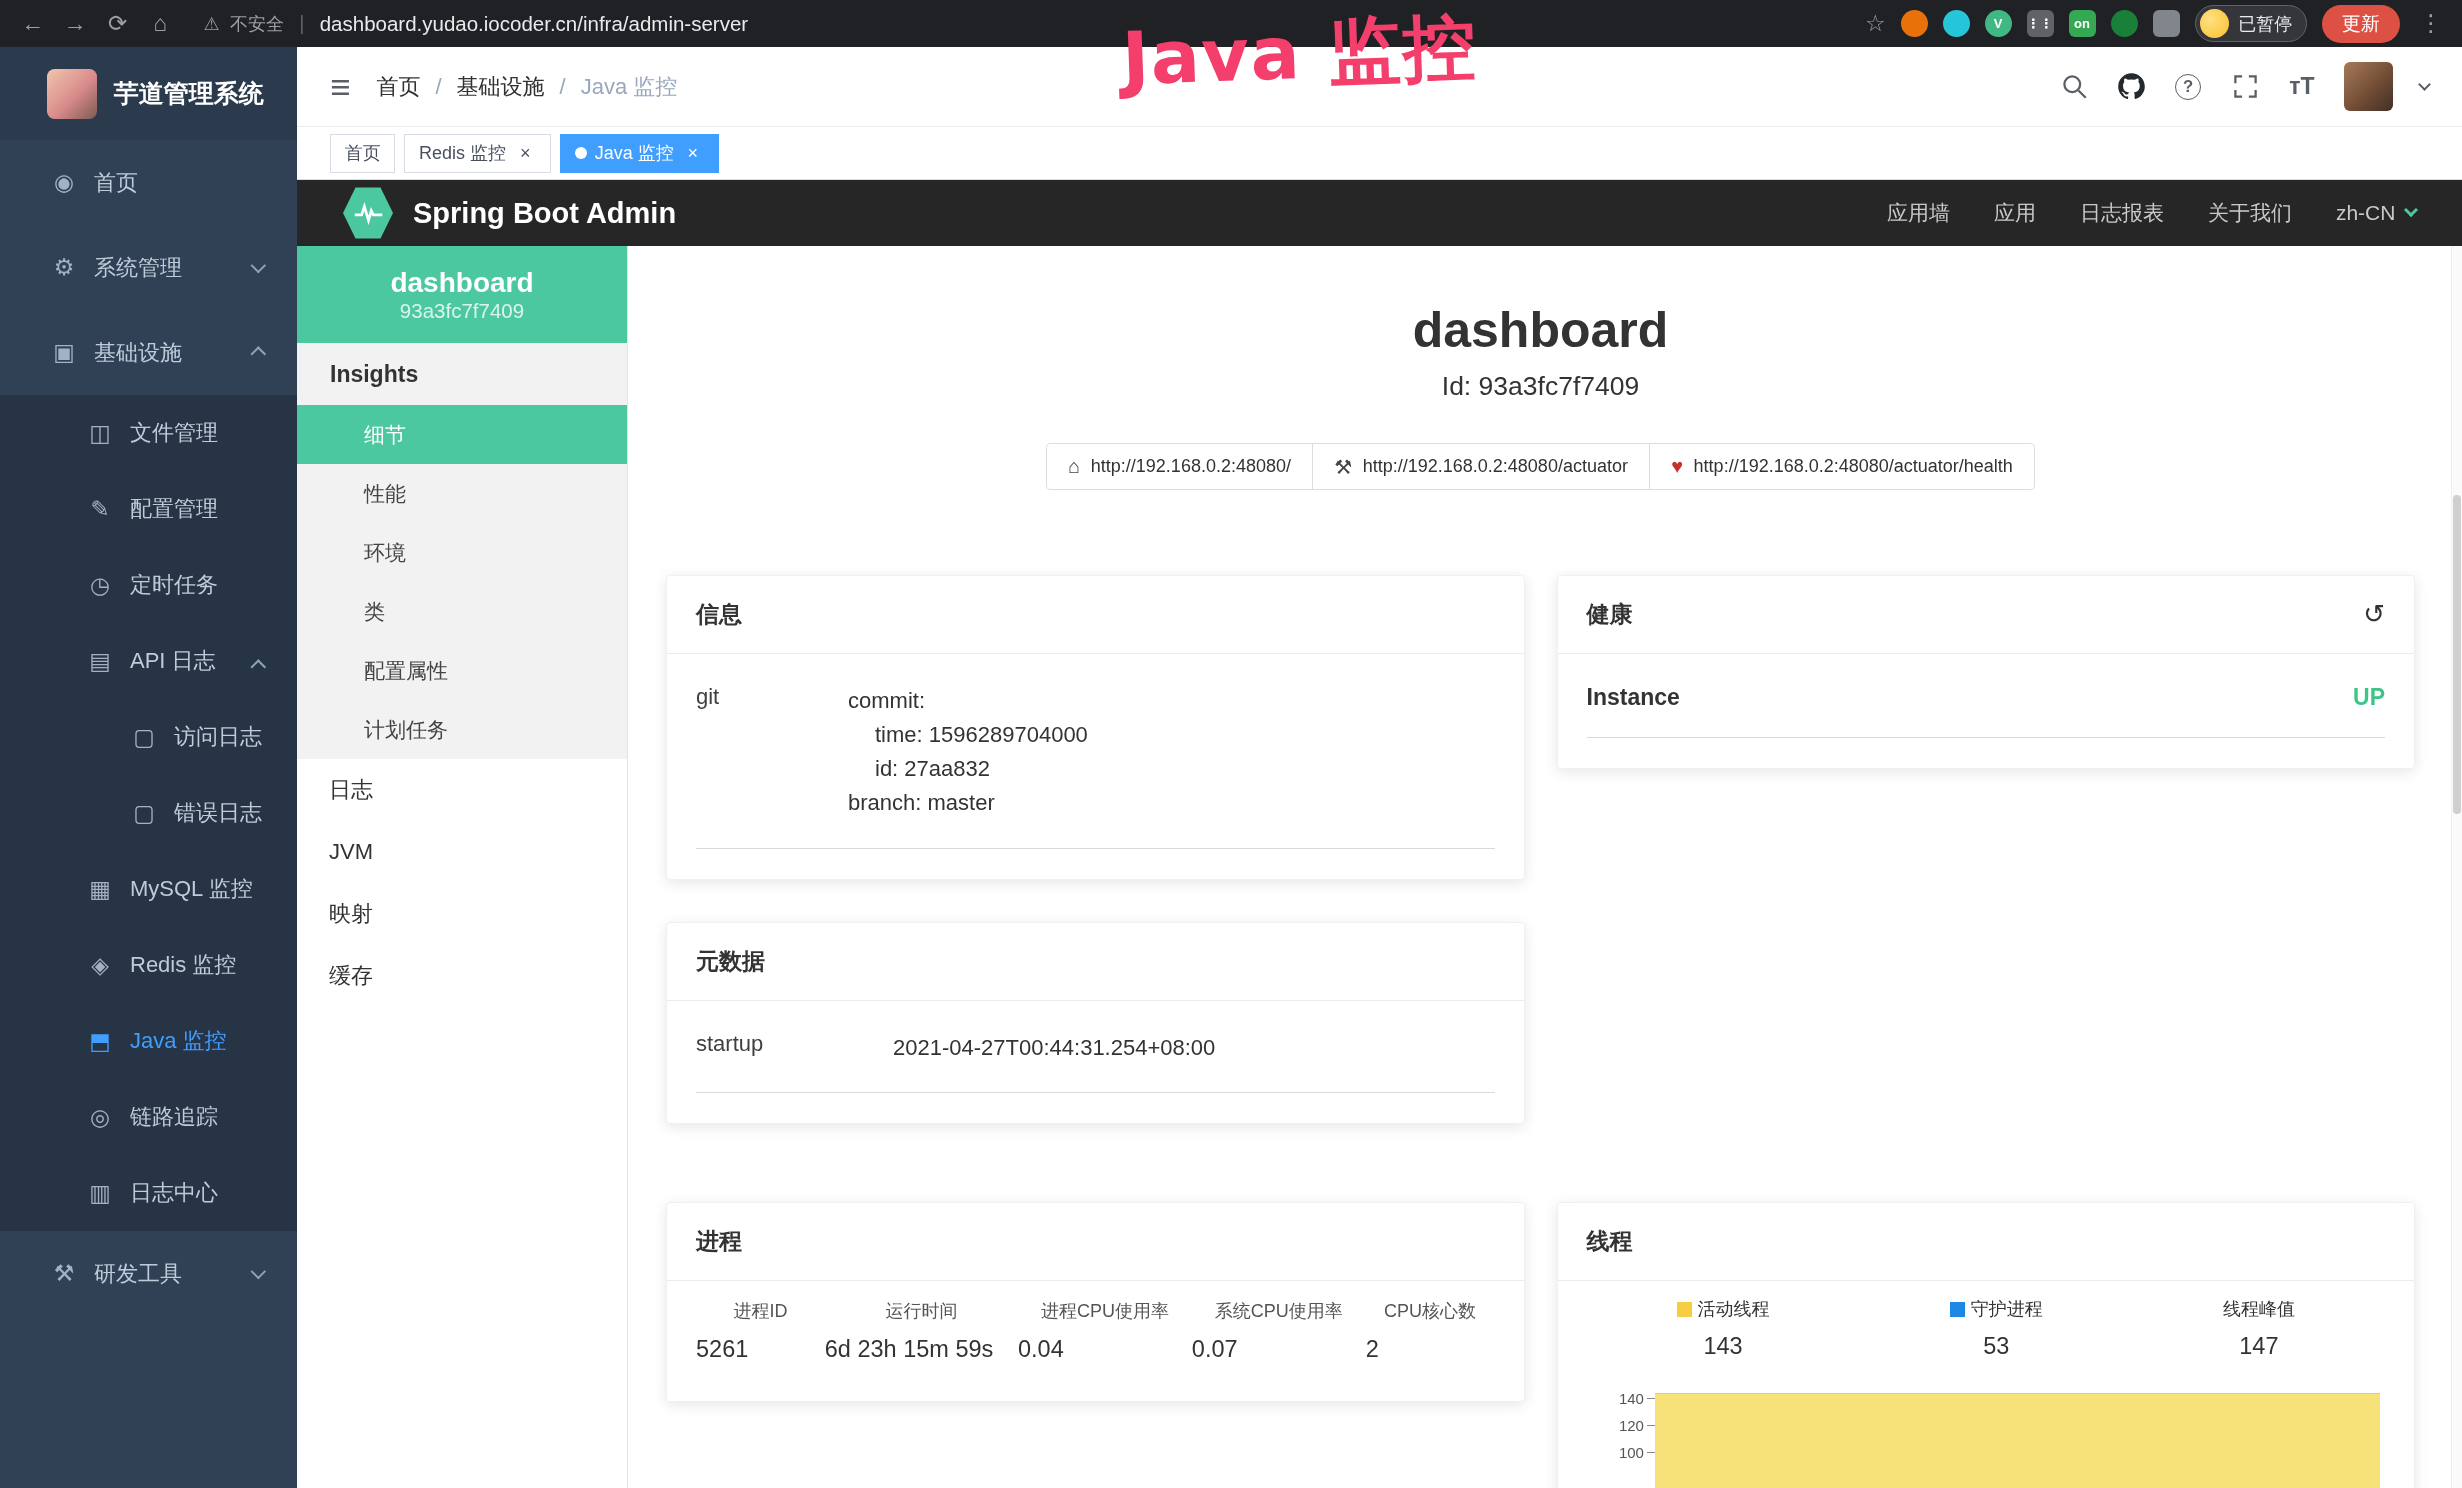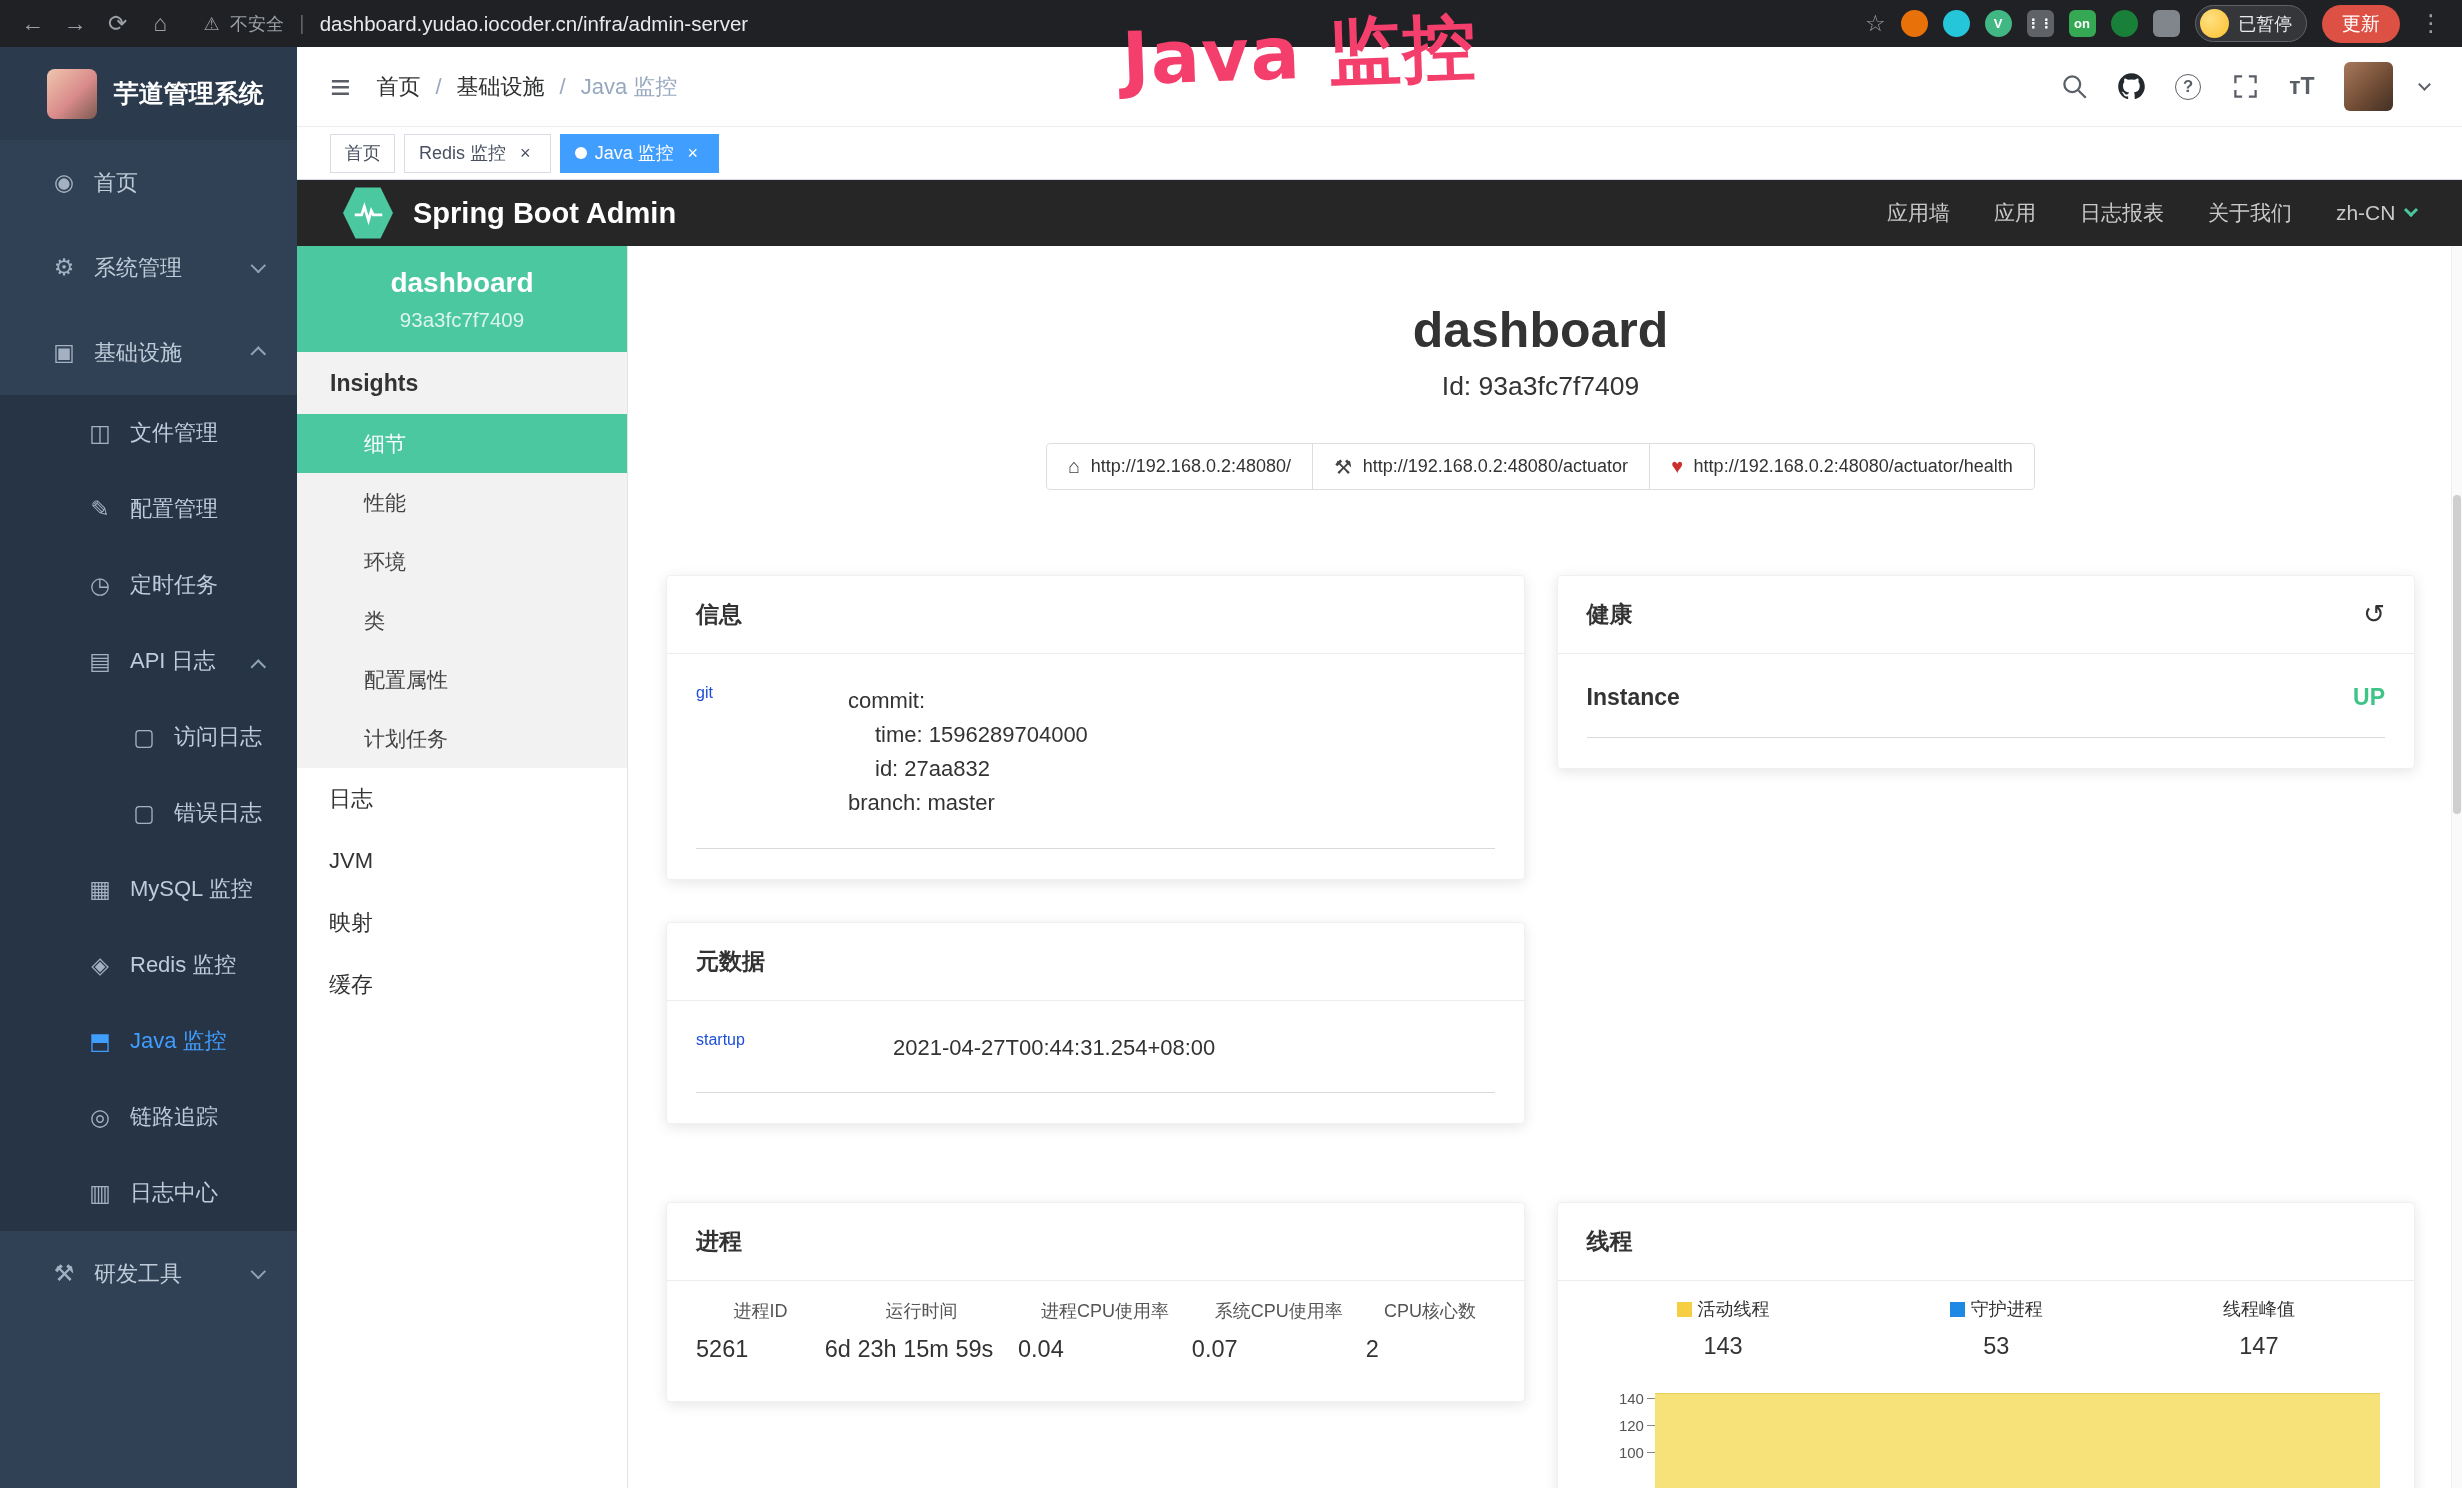--- a/index.html
+++ b/index.html
@@ -76,21 +76,21 @@
     display:flex;align-items:center;justify-content:center}
   .sba-menu{margin-left:auto;display:flex;align-items:center;gap:44px;color:#c9c9c9;font-size:21px}
   .sba-menu span{cursor:pointer}
   .sba-caret{width:10px;height:10px;border-right:3px solid #4cc8a0;border-bottom:3px solid #4cc8a0;
     transform:rotate(45deg);display:inline-block;margin-left:10.6px;margin-bottom:4.6px}
 
   .sba-body{flex:1;display:flex;min-height:0}
   .sba-side{width:331px;background:#fff;border-right:0.8px solid #e3e3e3;flex:0 0 auto;display:flex;flex-direction:column;overflow:hidden}
   .instance-head{background:#4cc8a0;color:#fff;text-align:center;padding:21px 0 20px;flex:0 0 auto}
   .instance-name{font-size:28px;font-weight:bold}
-  .instance-id{font-size:20.5px;opacity:.8;margin-top:9px}
+  .instance-id{font-size:20.5px;opacity:.8;}
   .side-group{background:#f2f2f2}
   .group-label{height:62px;display:flex;align-items:center;padding-left:33px;font-weight:bold;font-size:23px;color:#333}
   .side-item{height:59px;display:flex;align-items:center;padding-left:67px;font-size:21px;color:#444;cursor:pointer}
   .side-item.active{background:#4cc8a0;color:#fff}
   .root-item{height:62px;display:flex;align-items:center;padding-left:32px;font-size:22px;color:#333;background:#fff;cursor:pointer}
 
   .sba-content{flex:1;min-width:0;overflow:hidden;padding:0 47px 0 38px;position:relative}
   .page-head{text-align:center;margin-top:55px}
   .page-title{font-size:50px;font-weight:bold;color:#333}
   .page-sub{font-size:26.5px;color:#333;margin-top:12px}
@@ -102,21 +102,21 @@
   .lb-icon{font-size:20px;color:#444}
   .lb-icon.heart{color:#c9302c}
 
   .cards{display:grid;grid-template-columns:1fr 1fr;column-gap:32px;row-gap:42px;margin-top:85px;align-items:start}
   .card{background:#fff;border-radius:4.6px;border:0.8px solid #f0f0f0;box-shadow:0 3px 13.7px rgba(0,0,0,.10)}
   .card-head{display:flex;align-items:center;justify-content:space-between;padding:23px 29px;
     border-bottom:0.8px solid #ececec;font-size:23px;font-weight:bold;color:#333}
   .history-icon{font-size:26px;font-weight:normal;color:#333;cursor:pointer}
   .card-body{padding:0 29px 30px}
   .kv-row{display:flex;padding:30px 0 27px;border-bottom:0.8px solid #d9d9d9}
-  .kv-label{width:152px;flex:0 0 auto;font-size:16px;color:#1d4ed8}
+  .kv-label{width:152px;flex:0 0 auto;font-size:22px;color:#404040}
   .kv-label.wide{width:197px}
   .kv-value{font-size:22px;color:#333;line-height:1.55}
   .kv-value .indent{padding-left:27px}
   .health-row{display:flex;justify-content:space-between;align-items:center;padding:30px 0 26px;border-bottom:0.8px solid #d9d9d9}
   .health-label{font-weight:bold;font-size:23px;color:#333}
   .health-status{font-weight:bold;font-size:23px;color:#3ec487}
   .row3{margin-top:36px}
 
   .proc-head{display:flex;text-align:center;font-size:18px;color:#555;padding:18px 0 4.6px}
   .proc-vals{display:flex;text-align:left;font-size:23.5px;color:#333;padding:9px 0 7.6px}

